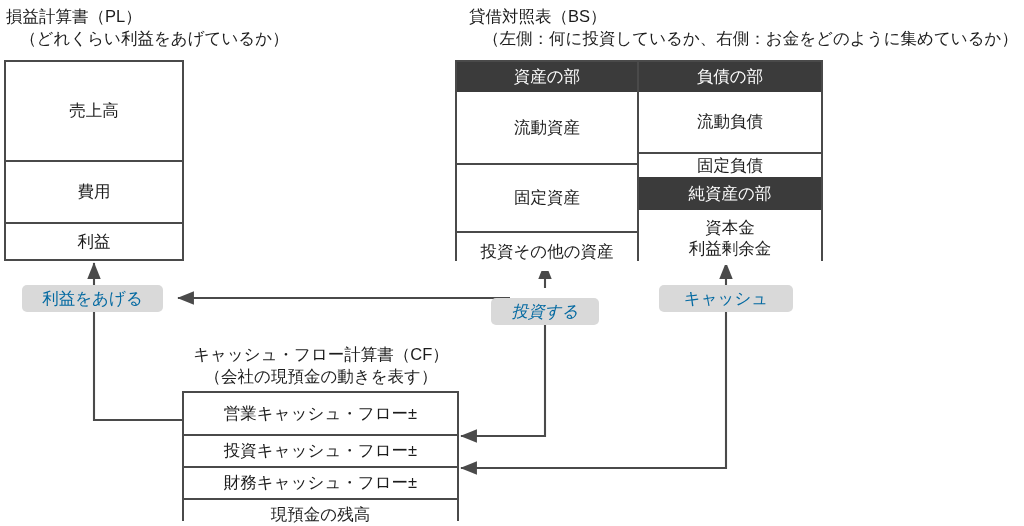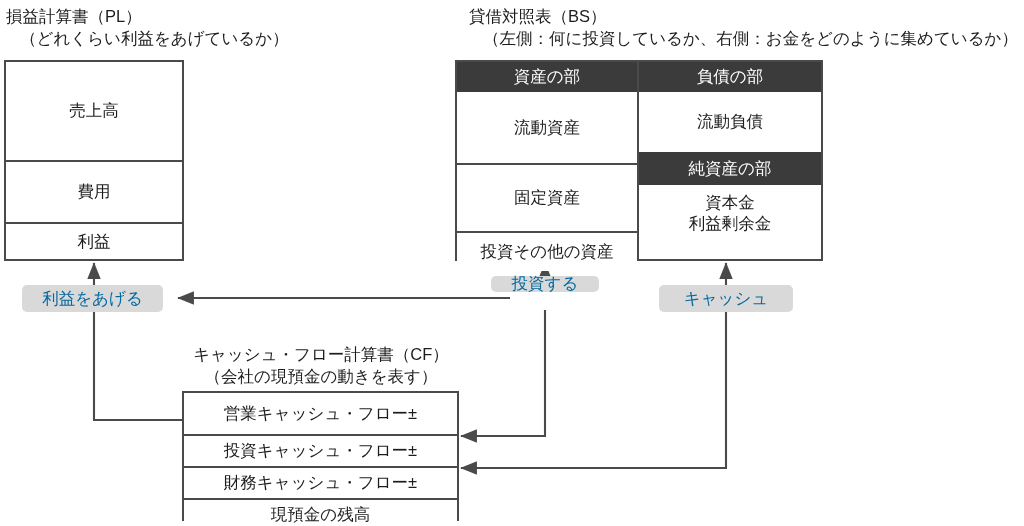--- a/index.html
+++ b/index.html
@@ -153,20 +153,23 @@
       </div>
     </div>
 
     <div class="stmt-col rule-v" style="left:180px; right:0;">
       <div class="cell dark" style="height:30px;">
         <span>負債の部</span>
       </div>
       <div class="cell" style="height:60px;">
         <span>流動負債</span>
       </div>
+      <div class="cell rule-h" style="height:25px;">
+        <span>固定負債</span>
+      </div>
       <div class="cell dark" style="height:33px;">
         <span>純資産の部</span>
       </div>
       <div class="cell stack" style="height:55px;">
         <span>資本金</span>
         <span>利益剰余金</span>
       </div>
     </div>
   </div>
 
@@ -187,21 +190,21 @@
     </div>
     <div class="cell rule-h" style="height:31px;">
       <span>現預金の残高</span>
     </div>
   </div>
 
   <div class="abs pill" style="left:22px; top:285px; width:141px; height:27px;">
     <span>利益をあげる</span>
   </div>
 
-  <div class="abs pill" style="left:491px; top:276px; width:108px; height:16px;">
+  <div class="abs pill" style="left:491px; top:298px; width:108px; height:27px;font-style:italic;">
     <span>投資する</span>
   </div>
 
   <div class="abs pill" style="left:659px; top:285px; width:134px; height:27px;">
     <span>キャッシュ</span>
   </div>
 
 </div>
 
 </body></html>

